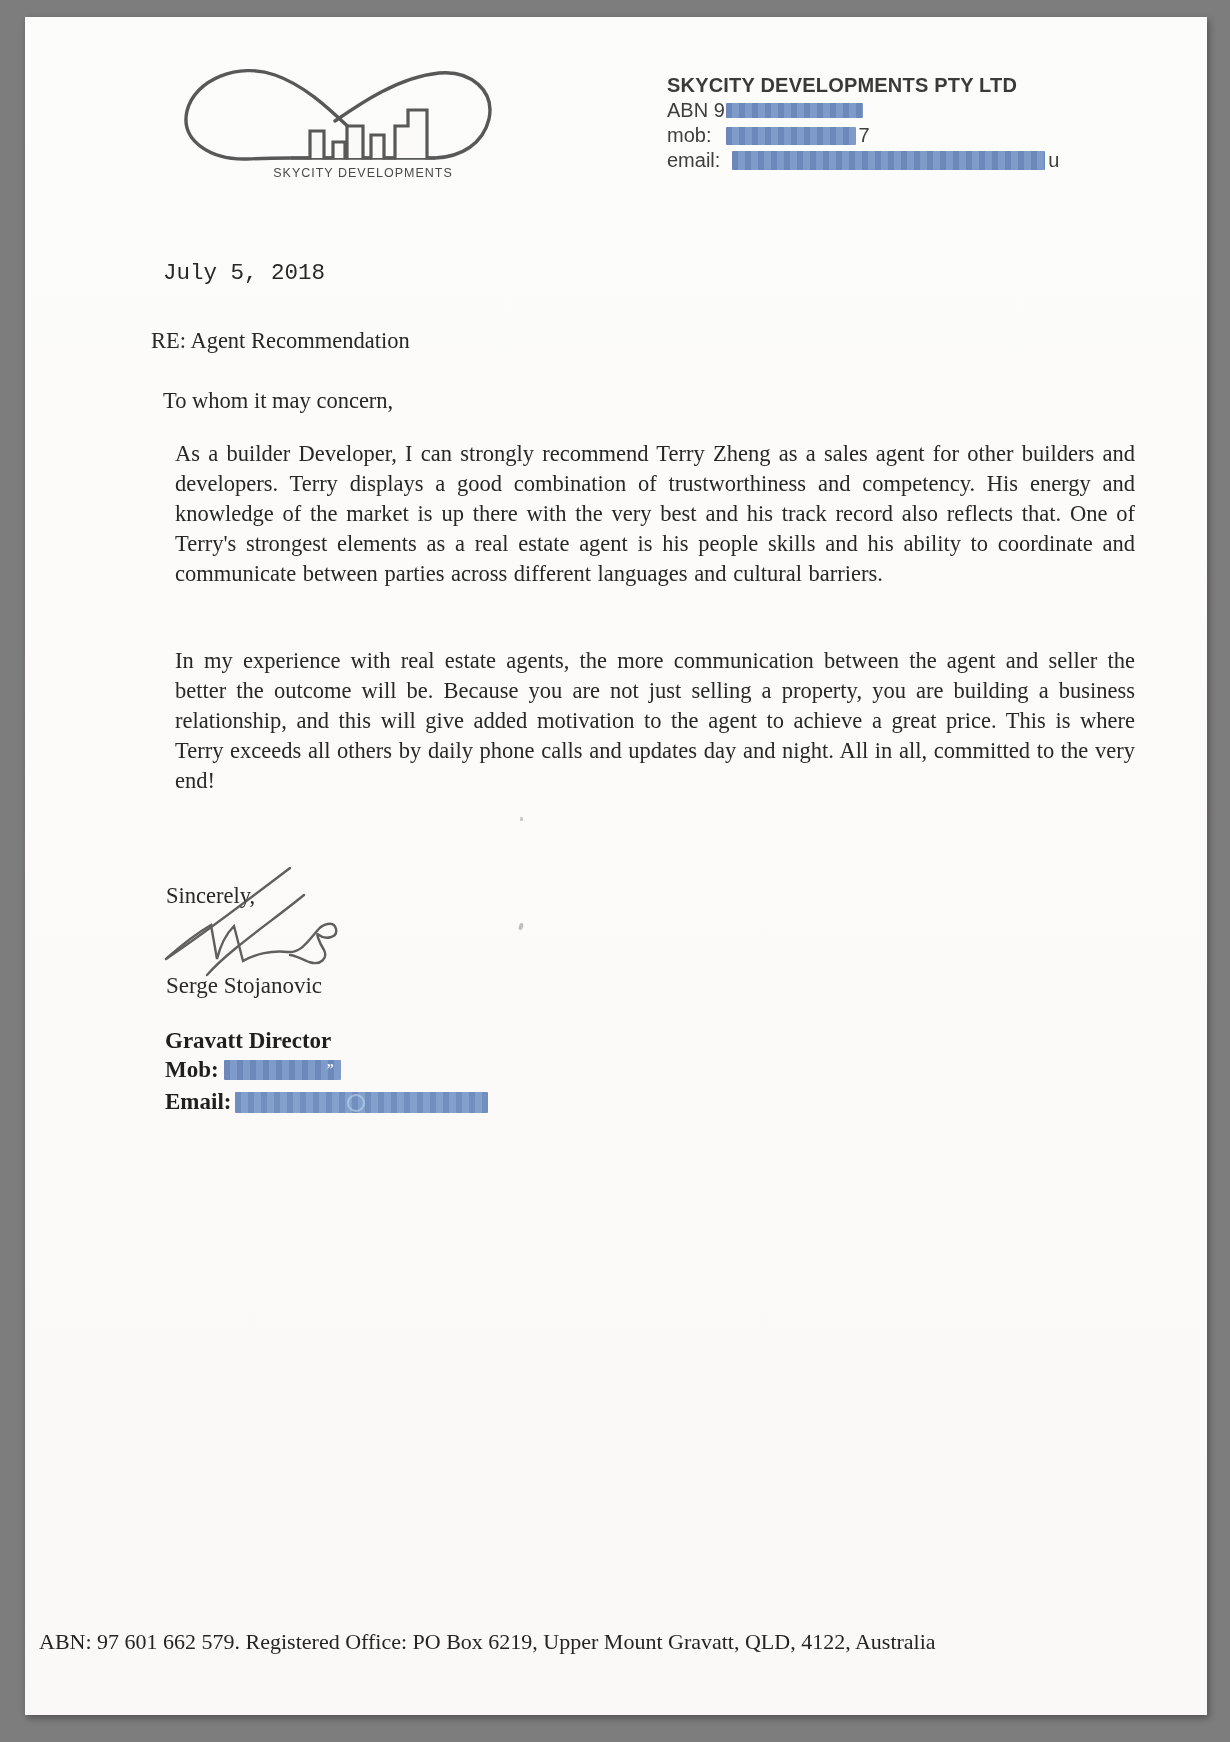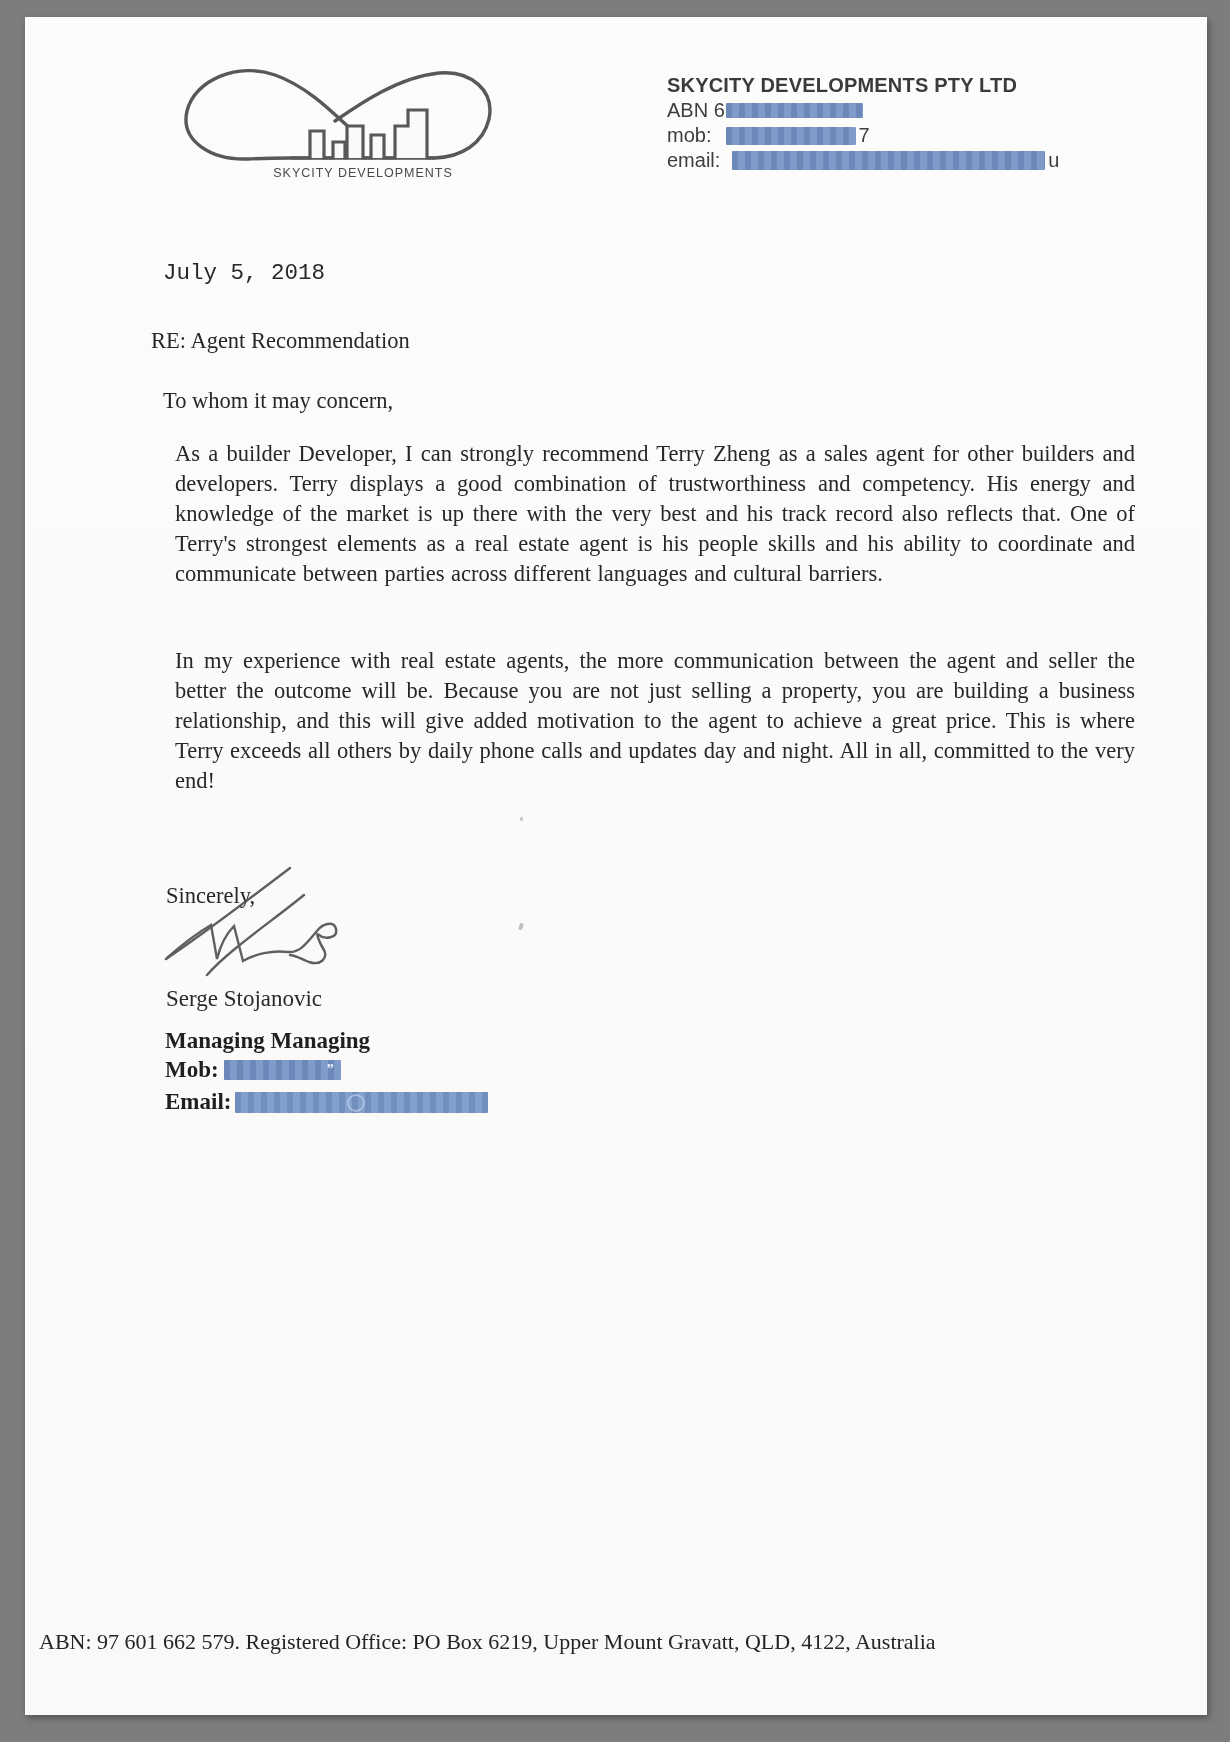--- a/index.html
+++ b/index.html
@@ -36,21 +36,21 @@
   .bar-abn{width:137px;height:15px;margin-left:1px;}
   .bar-mob{width:130px;height:18px;margin-left:15px;margin-right:2px;}
   .bar-email{width:313px;height:19px;margin-left:12px;margin-right:3px;}
   
   .tline{position:absolute;color:#272727;font-size:22.5px;line-height:30px;white-space:nowrap;}
   .par{
     position:absolute;left:138px;width:960px;
     color:#272727;font-size:22.5px;line-height:30px;
     text-align:justify;word-spacing:1px;margin-left:12px;
   }
-  .sig-name{position:absolute;left:141px;top:956px;font-size:23px;color:#2a2a2a;margin-top:13px;}
+  .sig-name{position:absolute;left:141px;top:956px;font-size:23px;color:#2a2a2a;}
   .sig-title{position:absolute;left:140px;top:1011px;font-size:23px;font-weight:700;color:#1f1f1f;}
   .sig-row{position:absolute;left:140px;display:flex;align-items:center;font-size:23px;font-weight:700;color:#1f1f1f;}
   .sig-row.mob{top:1040px;}
   .sig-row.email{top:1072px;}
   .bar-sig-mob{width:117px;height:20px;margin-left:5px;display:flex;align-items:center;justify-content:flex-end;padding-right:7px;box-sizing:border-box;}
   .bar-sig-mob .white-mark{color:#f4f6fa;font-size:14px;font-weight:700;line-height:1;}
   .bar-sig-email{width:253px;height:21px;margin-left:4px;background-color:#819ecb;}
   .ghost-at{
     position:absolute;left:112px;top:2px;width:14px;height:14px;
     border:2px solid rgba(210,225,247,0.5);border-radius:50%;
@@ -71,21 +71,21 @@
 
   <svg style="position:absolute;left:152px;top:46px;" width="322" height="124" viewBox="0 0 322 124">
     <path d="M 179 71 C 158 52 132 24 98 12 C 62 -1 18 16 10 48 C 3 78 34 97 70 96 C 90 95 104 95 114 95 L 258 95 C 284 94 306 81 312 56 C 318 28 294 7 262 10 C 222 14 184 40 158 58" fill="none" stroke="#585858" stroke-width="3.4" stroke-linecap="round"></path>
     <path d="M 114 95 L 133 95 L 133 68 L 147 68 L 147 95 L 156 95 L 156 79 L 168 79 L 168 95 L 170 95 L 170 63 L 186 63 L 186 95 L 194 95 L 194 72 L 207 72 L 207 95 L 218 95 L 218 63 L 231 63 L 231 47 L 250 47 L 250 95 L 258 95" fill="#fbfaf9" stroke="#585858" stroke-width="3.2" stroke-linejoin="miter"></path>
     <text x="186" y="114" text-anchor="middle" font-family="Liberation Sans, sans-serif" font-size="12.5" letter-spacing="1" fill="#4a4a4a">SKYCITY DEVELOPMENTS</text>
   </svg>
 
   <div class="header-info">
     <div class="row company">SKYCITY DEVELOPMENTS PTY LTD</div>
     <div class="row">
-      <span>ABN 6</span>
+      <span>ABN 9</span>
       <span class="redact bar-abn"></span>
     </div>
     <div class="row">
       <span>mob:</span>
       <span class="redact bar-mob"></span>
       <span>7</span>
     </div>
     <div class="row">
       <span>email:</span>
       <span class="redact bar-email"></span>
@@ -104,21 +104,21 @@
 
   <svg style="position:absolute;left:122px;top:826px;" width="245" height="165" viewBox="0 0 245 165">
     <g fill="none" stroke="#4f4f4f" stroke-width="2.4" stroke-linecap="round" opacity="0.9">
       <path d="M 143 25 C 105 54 52 94 19 116"></path>
       <path d="M 157 52 C 124 79 82 107 60 132"></path>
       <path d="M 20 115 C 38 99 52 89 64 82 L 70 116 C 73 104 79 91 87 83 L 96 118 C 108 111 125 107 141 109 C 153 110 160 100 170 88 C 175 81 187 77 189 86 C 191 95 178 97 172 92 C 168 88 172 99 177 107 C 181 115 174 123 162 119 C 154 116 148 112 143 112"></path>
     </g>
   </svg>
 
   <div class="sig-name">Serge Stojanovic</div>
-  <div class="sig-title">Managing Managing</div>
+  <div class="sig-title">Gravatt Director</div>
 
   <div class="sig-row mob">
     <span>Mob:</span>
     <span class="redact bar-sig-mob">
       <span class="white-mark">”</span>
     </span>
   </div>
   <div class="sig-row email">
     <span>Email:</span>
     <span class="redact bar-sig-email">

